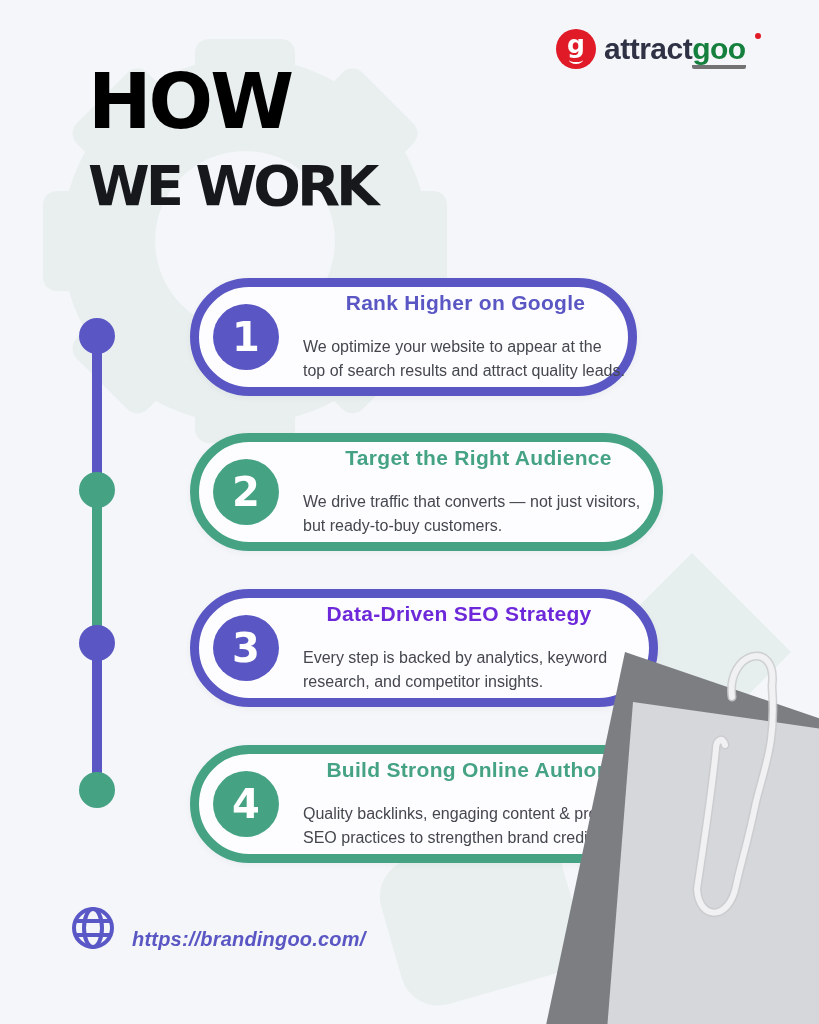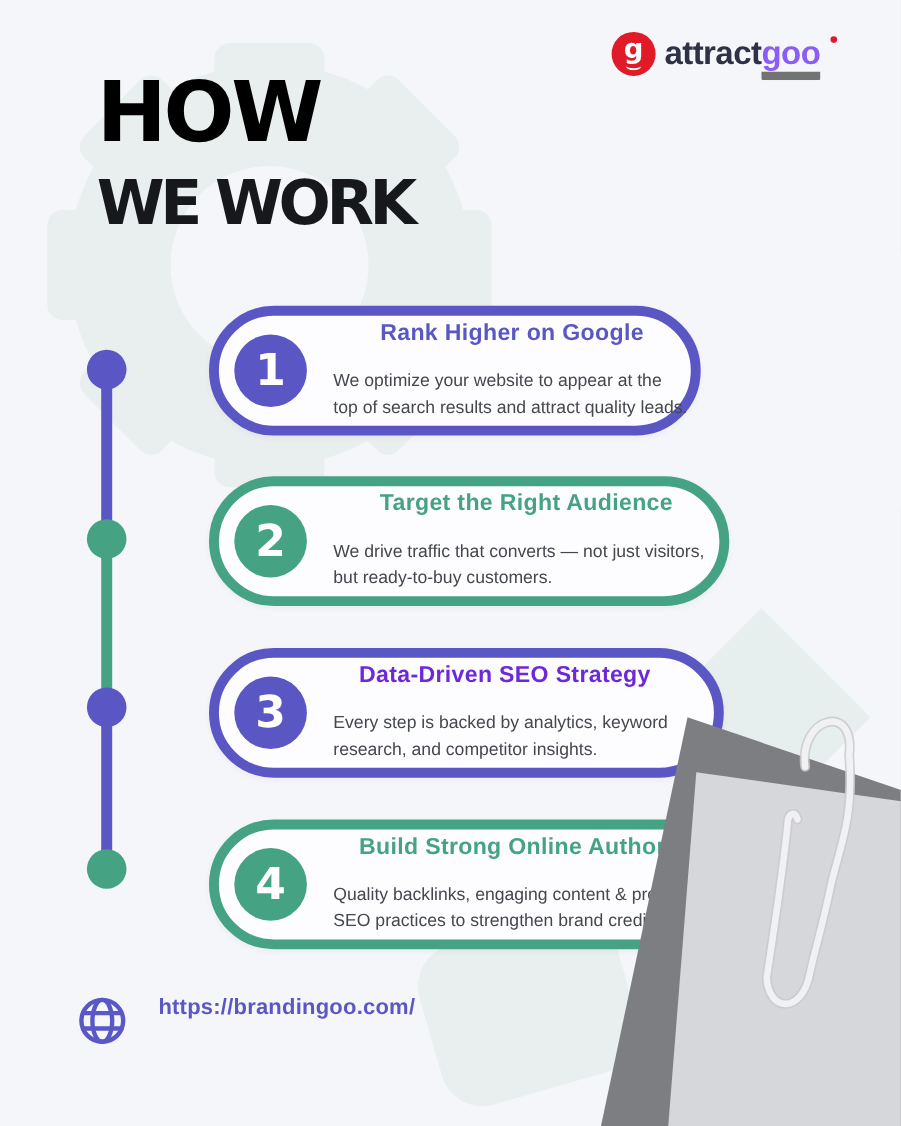--- a/index.html
+++ b/index.html
@@ -15,21 +15,21 @@
   .gear-hole{position:absolute;left:93px;top:93px;width:180px;height:180px;border-radius:50%;background:#f4f6f9;}
   .diamond{position:absolute;left:622px;top:582px;width:140px;height:140px;background:#e4ecec;transform:rotate(45deg);opacity:.85;z-index:0;}
   .blob{position:absolute;left:388px;top:842px;width:185px;height:150px;background:#e5edeb;border-radius:38px;transform:rotate(-16deg);opacity:.8;z-index:0;}
 
   
   .logo{position:absolute;left:556px;top:29px;display:flex;align-items:center;gap:8px;z-index:1;}
   .logo-mark{width:40px;height:40px;border-radius:50%;background:#e01a26;display:flex;flex-direction:column;align-items:center;justify-content:center;color:#fff;}
   .logo-mark .g{font-size:25px;font-weight:bold;line-height:22px;font-family:"DejaVu Sans",sans-serif;}
   .logo-mark .smile{width:14px;height:6px;border-bottom:2.5px solid #fff;border-radius:50%;}
   .logo-text{font-size:30px;font-weight:bold;letter-spacing:-.5px;color:#2f3145;}
-  .logo-text .suffix{color:#8b5cf6;border-bottom:8px solid #737373;border-radius:2px;}
+  .logo-text .suffix{color:#15803d;border-bottom:4px solid #737373;border-radius:2px;}
   .logo-dot{width:6px;height:6px;border-radius:50%;background:#e01a26;align-self:flex-start;margin:4px 0 0 1px;}
 
   
   .headline{position:absolute;left:88px;top:60px;z-index:1;font-family:"DejaVu Sans",sans-serif;font-weight:800;}
   .headline .l1{font-size:76px;line-height:84px;color:#e8202c;letter-spacing:-3px;}
   .headline .l2{font-size:56px;line-height:84px;color:#17181c;letter-spacing:-4px;}
 
   
   .seg{position:absolute;left:92px;width:10px;z-index:1;border-radius:2px;}
   .dot{position:absolute;left:79px;width:36px;height:36px;border-radius:50%;z-index:1;}
@@ -42,21 +42,21 @@
        display:flex;align-items:center;justify-content:center;font-size:40px;font-weight:bold;
        font-family:"DejaVu Sans",sans-serif;}
   .card-title{font-size:21px;font-weight:bold;letter-spacing:.3px;color:#5a57c4;margin-bottom:5px;text-align:center;}
   .card-desc{font-size:16px;line-height:1.52;color:#45474f;margin-top:20px;}
 
   
   .papers{position:absolute;inset:0;z-index:2;pointer-events:none;}
   .clip{position:absolute;inset:0;z-index:3;pointer-events:none;}
 
   
-  .footer{position:absolute;left:70px;top:905px;display:flex;align-items:flex-start;gap:28px;z-index:1;}
+  .footer{position:absolute;left:70px;top:905px;display:flex;align-items:flex-end;gap:16px;z-index:1;font-style:italic;}
   .url{font-size:20px;font-weight:bold;color:#5a57c6;text-decoration:none;letter-spacing:.2px;}
 </style>
 </head>
 <body>
 
 <div class="page">
 
   <div class="gear">
     <div class="tooth" style="transform:rotate(0deg) translateY(-165px);"></div>
     <div class="tooth" style="transform:rotate(45deg) translateY(-165px);"></div>

